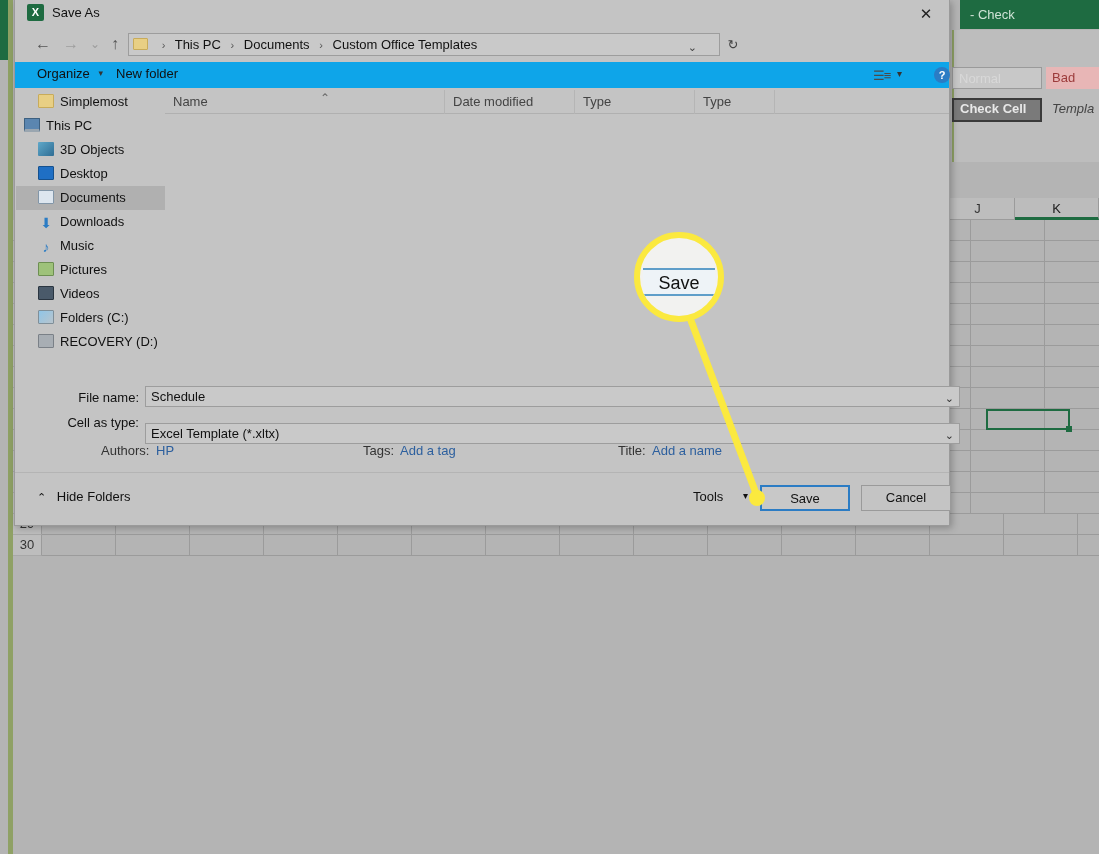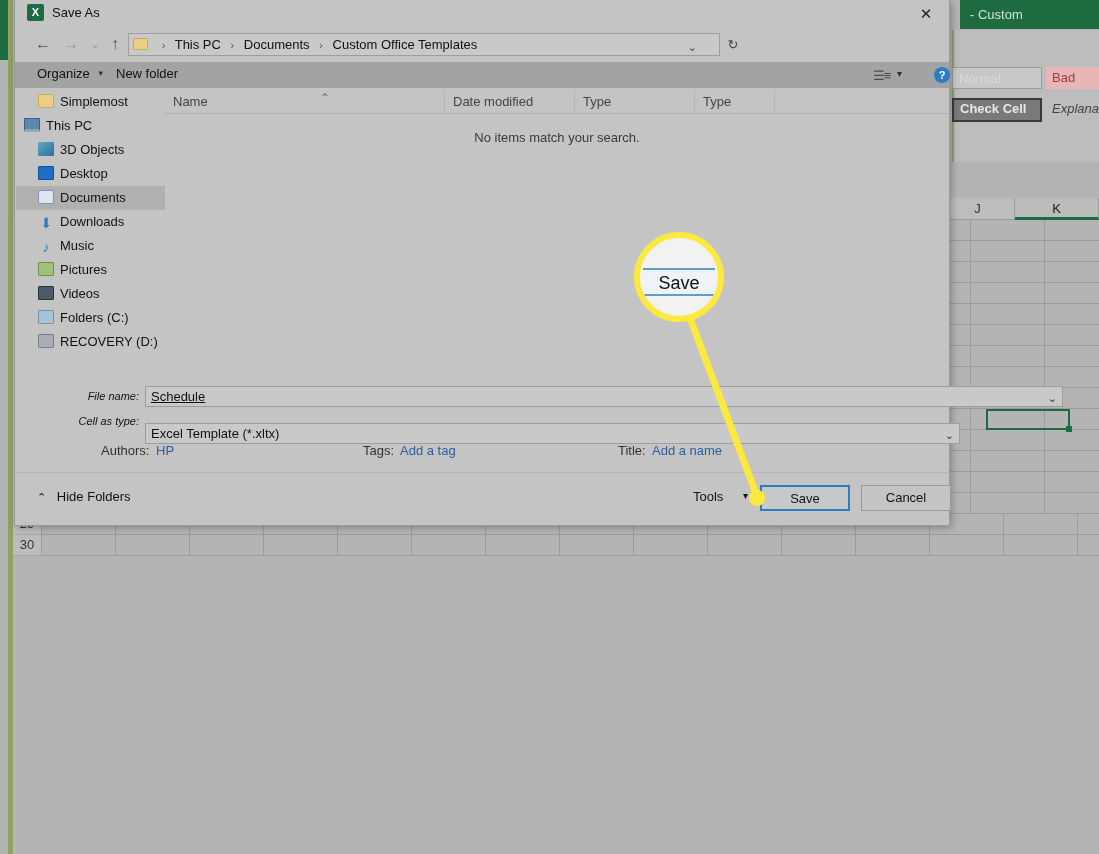--- a/index.html
+++ b/index.html
@@ -255,21 +255,21 @@
     overflow: hidden;
   }
   .search-icon-g {
     position: absolute; right: 5px; top: 3px;
     font-size: 13px; color: #4a6f9a;
   }
 
   .toolbar2 {
     position: absolute; left: 0; top: 62px;
     width: 934px; height: 26px;
-    background: #a3a3a3;
+    background: #0ea5e9;
   }
   .tb-item {
     position: absolute; top: 4px;
     font-size: 13px; color: #111;
   }
   .tb-caret { font-size: 9px; color: #333; margin-left: 5px; vertical-align: 2px;}
   .view-icon {
     position: absolute; left: 858px; top: 6px;
     font-size: 13px; color: #4a4a4a;
     letter-spacing: -1px;
@@ -369,24 +369,23 @@
   }
 
   
   .formarea {
     position: absolute; left: 0; top: 378px;
     width: 934px; height: 90px;
     background: #c4c4c4;
   }
   .flabel {
     position: absolute;
-    font-size: 11px; color: #111;
+    font-size: 13px; color: #111;
     text-align: right;
     white-space: nowrap;
-    font-style: italic;
   }
   .fcombo {
     position: absolute;
     height: 21px;
     background: #c9c9c9;
     border: 1px solid #9d9d9d;
     font-size: 13px; color: #111;
     line-height: 19px;
     padding-left: 5px;
     white-space: nowrap;
@@ -464,31 +463,31 @@
   }
 </style>
 </head>
 <body>
 
 <div id="excel-bg">
 
   <div class="excel-left-strip-dark"></div>
   <div class="excel-left-strip"></div>
 
-  <div class="excel-title-bar">- Custom</div>
+  <div class="excel-title-bar">- Check</div>
 
   <div class="ribbon-area">
     
     
     
   </div>
   <div class="style-cell style-normal">Normal</div>
   <div class="style-cell style-bad">Bad</div>
   <div class="style-cell style-checkcell">Check Cell</div>
-  <div class="style-cell style-explan">Explana</div>
+  <div class="style-cell style-explan">Templa</div>
 
   <div id="sheet">
     <div class="colhead-row">
       <div class="colhead" style="left:928px;width:74px;">J</div>
       <div class="colhead sel" style="left:1002px;width:84px;">K</div>
     </div>
     <div class="sheet-body" id="sheet-body">
         <div class="rowhead" style="top: 0px;">15</div>
         <div class="gridrow" style="top: 0px;">
           <div class="timecell">12:30 PM</div>
@@ -805,26 +804,25 @@
     <div class="fl-header">
       <div class="fl-col" style="left:0px;width:280px;">
         <span>Name</span>
         <span class="sort-caret">⌃</span>
       </div>
       <div class="fl-col" style="left:280px;width:130px;">Date modified</div>
       <div class="fl-col" style="left:410px;width:120px;">Type</div>
       <div class="fl-col" style="left:530px;width:80px;">Type</div>
       <div class="fl-col" style="left:610px;width:174px;border-right:none;"></div>
     </div>
-    <div class="fl-empty">No items match your search.</div>
   </div>
 
   <div class="formarea">
     <div class="flabel" style="left:0px;top:12px;width:124px;">File name:</div>
-    <div class="fcombo" style="left:130px;top:8px;width:918px;text-decoration:underline;">
+    <div class="fcombo" style="left:130px;top:8px;width:815px;">
       <span>Schedule</span>
       <span class="cv">⌄</span>
     </div>
 
     <div class="flabel" style="left:0px;top:37px;width:124px;">Cell as type:</div>
     <div class="fcombo" style="left:130px;top:45px;width:815px;">
       <span>Excel Template (*.xltx)</span>
       <span class="cv">⌄</span>
     </div>
 

